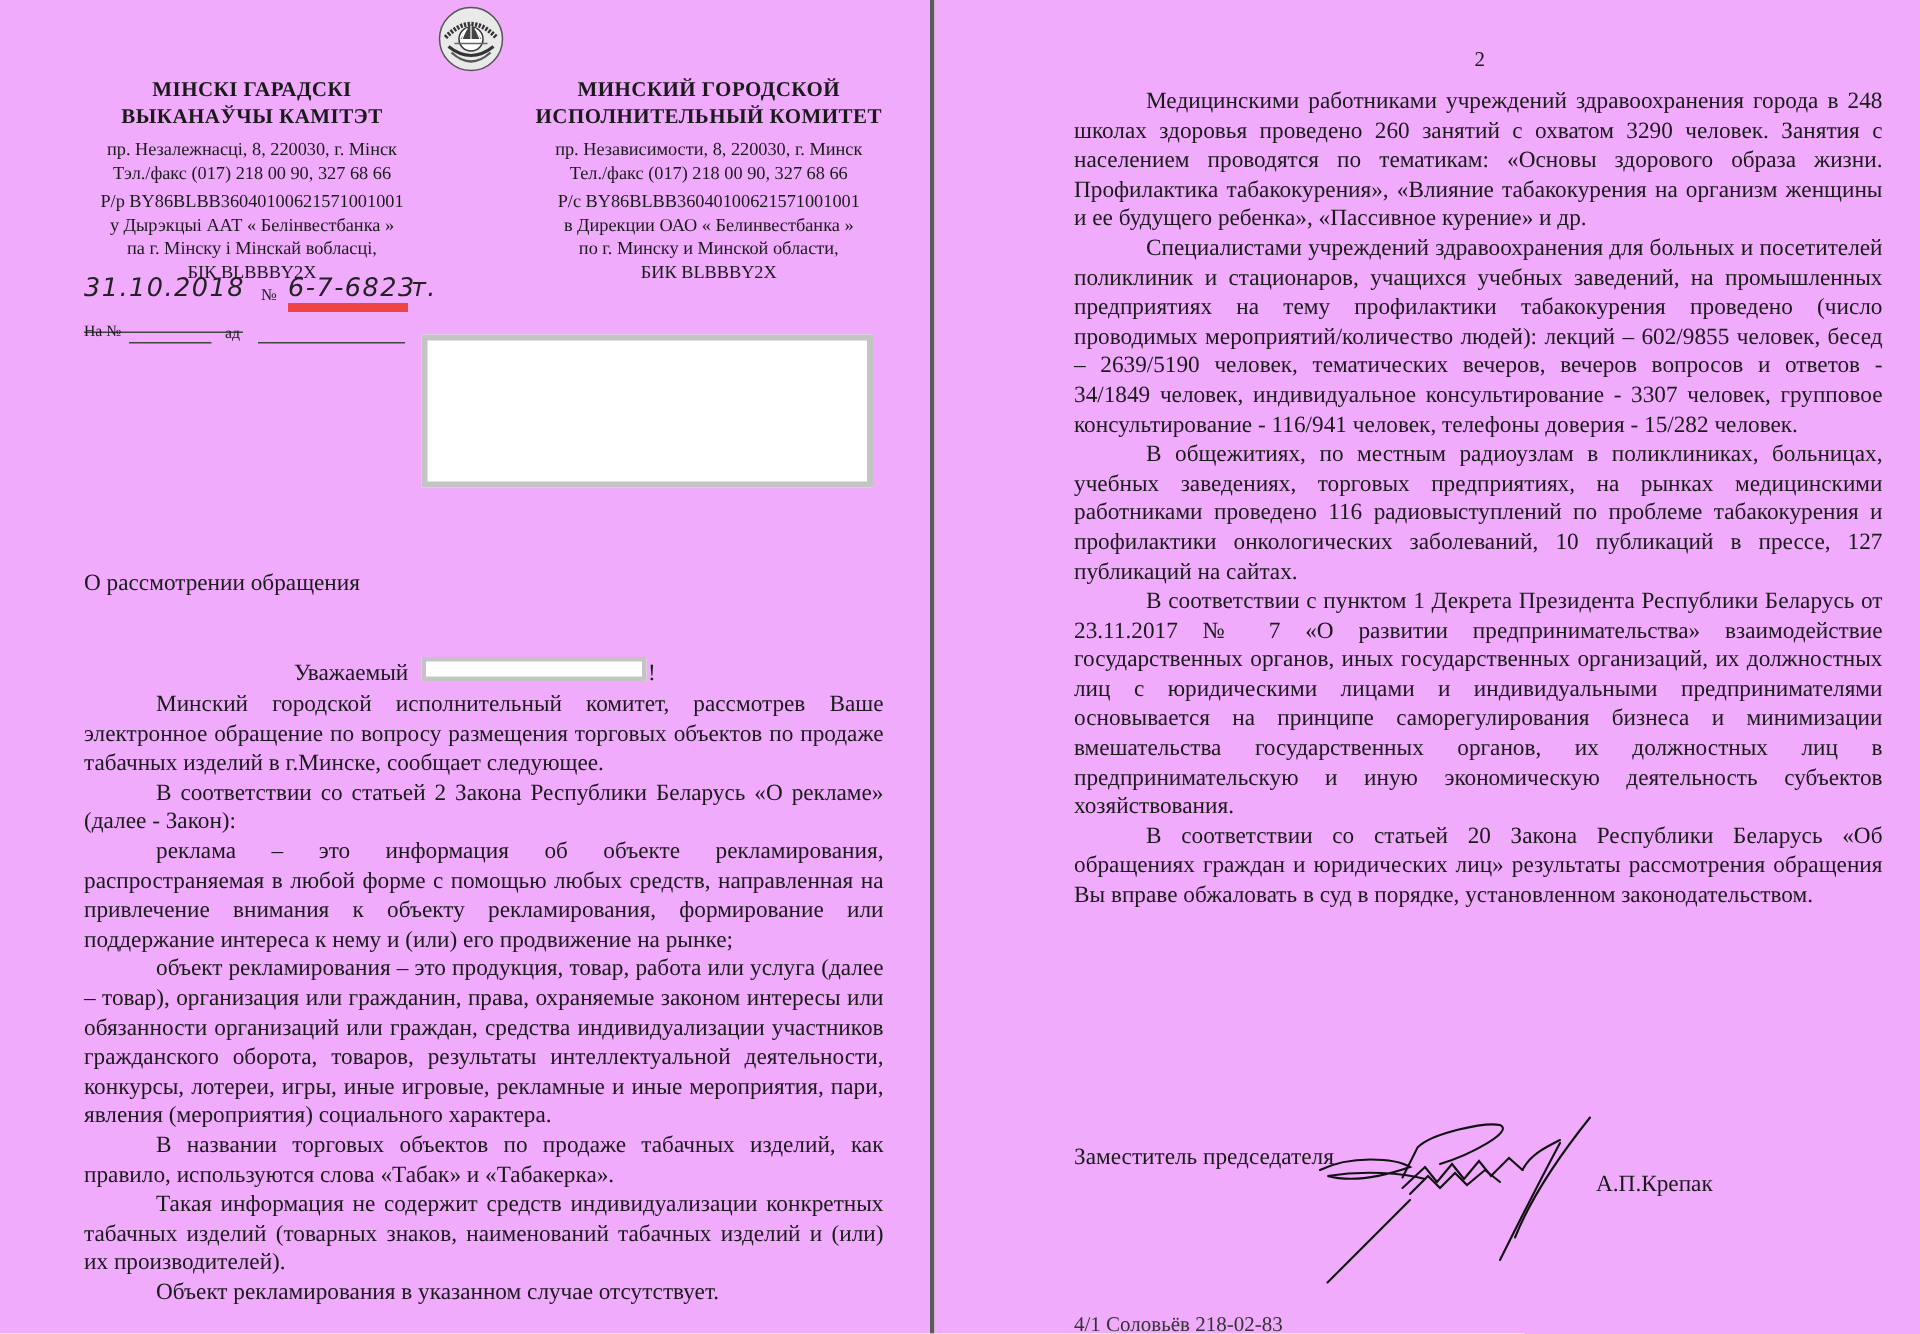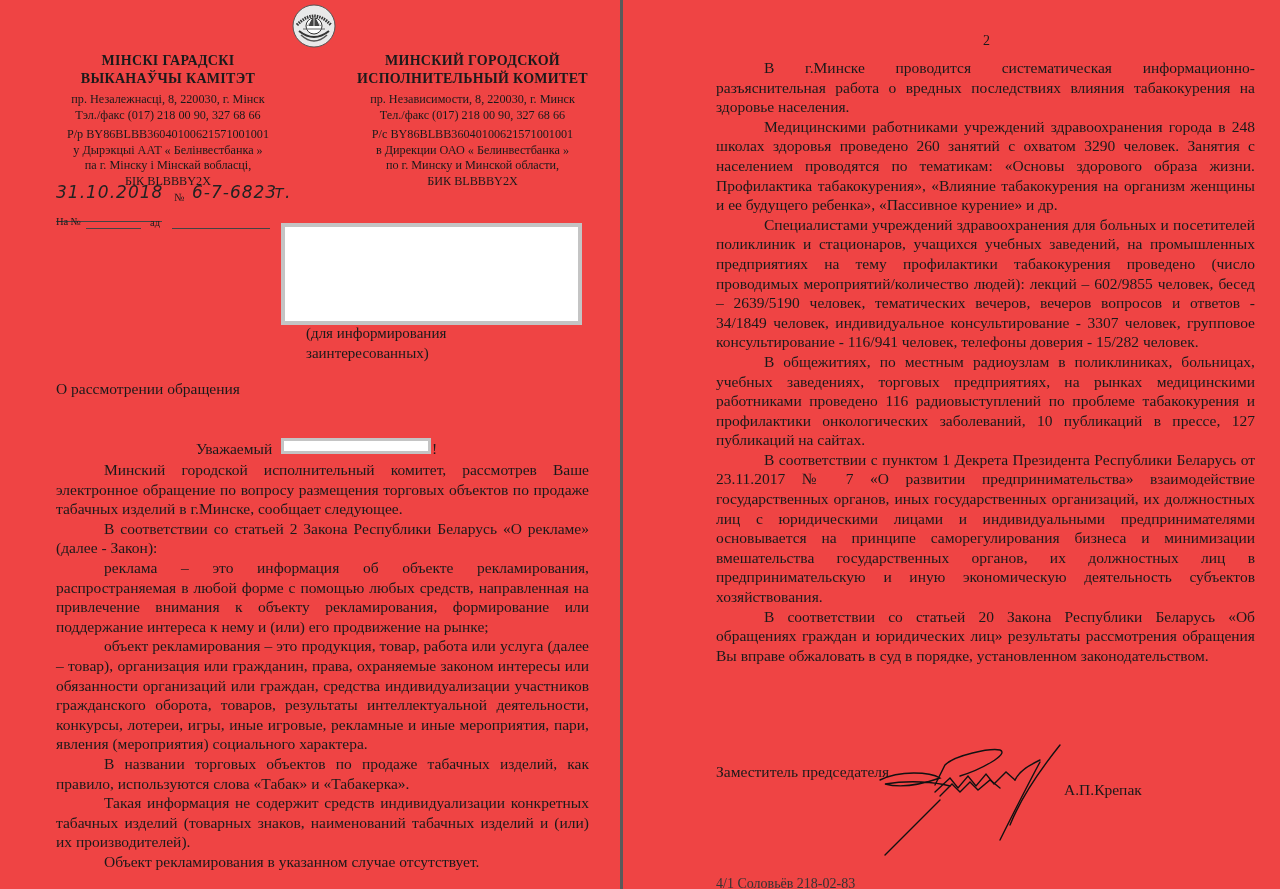--- a/index.html
+++ b/index.html
@@ -1,18 +1,18 @@
 <!DOCTYPE html>
 <html><head>
 <meta charset="utf-8">
 <style>
   html, body { margin: 0; padding: 0; background: #ffffff; }
   body { width: 1280px; height: 889px; position: relative; overflow: hidden;
          font-family: "Liberation Serif", "DejaVu Serif", serif; color: #1a1a1a; }
-  .page { position: absolute; top: 0; height: 889px; background: #ef4444; }
+  .page { position: absolute; top: 0; height: 889px; background: #f0abfc; }
   #page-left { left: 0; width: 620px; }
   #page-right { left: 623px; width: 657px; }
   .divider { position: absolute; left: 620px; top: 0; width: 3px; height: 889px; background: #5a5a5a; }
 
   
   .emblem { position: absolute; left: 291px; top: 3px; width: 46px; height: 46px; }
   .hdr-col { position: absolute; text-align: center; line-height: 16px; }
   #hdr-by { left: 48px; width: 240px; top: 52px; }
   #hdr-ru { left: 340px; width: 265px; top: 52px; }
   .org-name { font-weight: bold; font-size: 14px; line-height: 18px; letter-spacing: 0.3px; }
@@ -94,24 +94,20 @@
   <div id="reg-no-label">№</div>
   <div id="reg-number" class="hand">
     <span>6-7-6823</span><span class="tail">т.</span>
   </div>
   <div id="ref-label">На №</div>
   <div id="ref-line1"></div>
   <div id="ref-ad">ад</div>
   <div id="ref-line2"></div>
 
   <div class="redact" id="addressee-box"></div>
-  <div id="addressee-note">
-    <div>(для информирования</div>
-    <div>заинтересованных)</div>
-  </div>
 
   <div id="subject">О рассмотрении обращения</div>
   <div id="salutation">Уважаемый</div>
   <div class="redact" id="salutation-name"></div>
   <div id="salutation-excl">!</div>
 
   <div class="body-text" id="left-body">
     <p class="para">Минский городской исполнительный комитет, рассмотрев Ваше электронное обращение по вопросу размещения торговых объектов по продаже табачных изделий в г.Минске, сообщает следующее.</p>
     <p class="para">В соответствии со статьей 2 Закона Республики Беларусь «О рекламе» (далее - Закон):</p>
     <p class="para">реклама – это информация об объекте рекламирования, распространяемая в любой форме с помощью любых средств, направленная на привлечение внимания к объекту рекламирования, формирование или поддержание интереса к нему и (или) его продвижение на рынке;</p>
@@ -122,21 +118,20 @@
   </div>
 </div>
 
 <div class="divider"></div>
 
 <div class="page" id="page-right"></div>
 
 <div id="page-number">2</div>
 
 <div class="body-text" id="right-body">
-  <p class="para">В г.Минске проводится систематическая информационно-разъяснительная работа о вредных последствиях влияния табакокурения на здоровье населения.</p>
   <p class="para">Медицинскими работниками учреждений здравоохранения города в 248 школах здоровья проведено 260 занятий с охватом 3290 человек. Занятия с населением проводятся по тематикам: «Основы здорового образа жизни. Профилактика табакокурения», «Влияние табакокурения на организм женщины и ее будущего ребенка», «Пассивное курение» и др.</p>
   <p class="para">Специалистами учреждений здравоохранения для больных и посетителей поликлиник и стационаров, учащихся учебных заведений, на промышленных предприятиях на тему профилактики табакокурения проведено (число проводимых мероприятий/количество людей): лекций – 602/9855 человек, бесед – 2639/5190 человек, тематических вечеров, вечеров вопросов и ответов - 34/1849 человек, индивидуальное консультирование - 3307 человек, групповое консультирование - 116/941 человек, телефоны доверия - 15/282 человек.</p>
   <p class="para">В общежитиях, по местным радиоузлам в поликлиниках, больницах, учебных заведениях, торговых предприятиях, на рынках медицинскими работниками проведено 116 радиовыступлений по проблеме табакокурения и профилактики онкологических заболеваний, 10 публикаций в прессе, 127 публикаций на сайтах.</p>
   <p class="para">В соответствии с пунктом 1 Декрета Президента Республики Беларусь от 23.11.2017 № 7 «О развитии предпринимательства» взаимодействие государственных органов, иных государственных организаций, их должностных лиц с юридическими лицами и индивидуальными предпринимателями основывается на принципе саморегулирования бизнеса и минимизации вмешательства государственных органов, их должностных лиц в предпринимательскую и иную экономическую деятельность субъектов хозяйствования.</p>
   <p class="para">В соответствии со статьей 20 Закона Республики Беларусь «Об обращениях граждан и юридических лиц» результаты рассмотрения обращения Вы вправе обжаловать в суд в порядке, установленном законодательством.</p>
 </div>
 
 <div id="signer-title">Заместитель председателя</div>
 <svg id="signature" viewBox="0 0 250 130">
   <g fill="none" stroke="#111" stroke-width="1.4" stroke-linecap="round">

